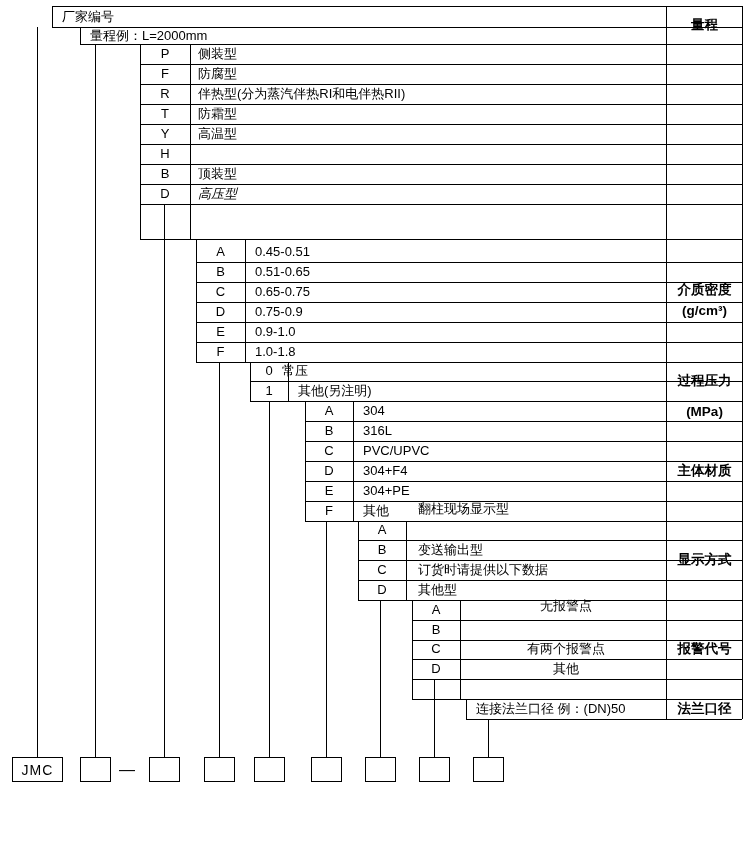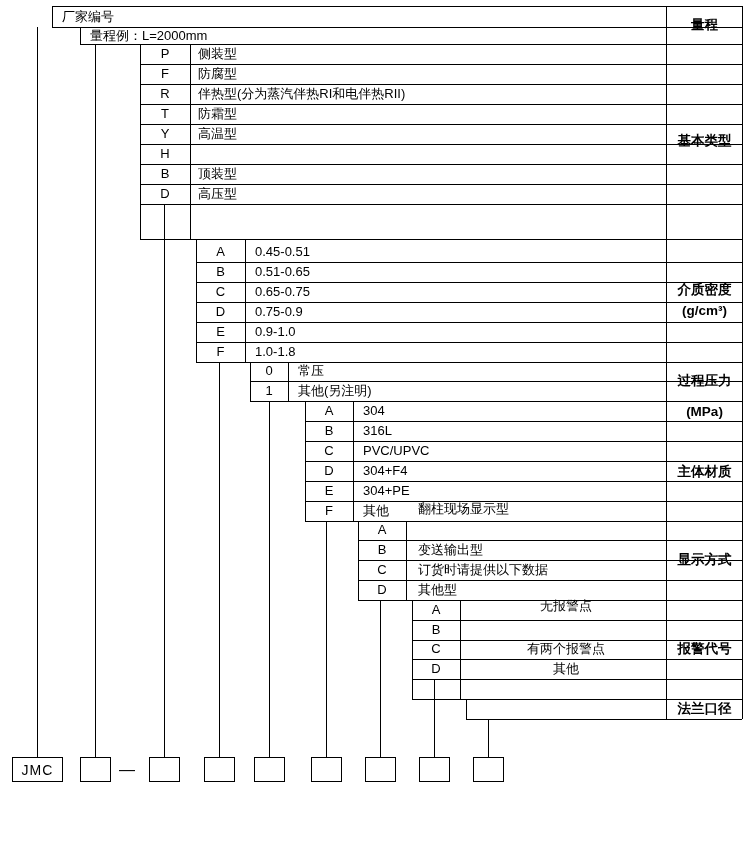--- a/index.html
+++ b/index.html
@@ -158,42 +158,42 @@
 
   <div class="cell code" style="left:140px; top:124px; width:50px; height:20px;">Y</div>
   <div class="cell desc" style="left:192px; top:124px; height:20px;">高温型</div>
 
   <div class="cell code" style="left:140px; top:144px; width:50px; height:20px;">H</div>
 
   <div class="cell code" style="left:140px; top:164px; width:50px; height:20px;">B</div>
   <div class="cell desc" style="left:192px; top:164px; height:20px;">顶装型</div>
 
   <div class="cell code" style="left:140px; top:184px; width:50px; height:20px;">D</div>
-  <div class="cell desc" style="left:192px; top:184px; height:20px;">高压型</div>
+  <div class="cell desc" style="left:192px; top:184px; height:20px;font-style:italic;">高压型</div>
 
   <div class="cell code" style="left:196px; top:242px; width:49px; height:20px;">A</div>
   <div class="cell desc" style="left:249px; top:242px; height:20px;">0.45-0.51</div>
 
   <div class="cell code" style="left:196px; top:262px; width:49px; height:20px;">B</div>
   <div class="cell desc" style="left:249px; top:262px; height:20px;">0.51-0.65</div>
 
   <div class="cell code" style="left:196px; top:282px; width:49px; height:20px;">C</div>
   <div class="cell desc" style="left:249px; top:282px; height:20px;">0.65-0.75</div>
 
   <div class="cell code" style="left:196px; top:302px; width:49px; height:20px;">D</div>
   <div class="cell desc" style="left:249px; top:302px; height:20px;">0.75-0.9</div>
 
   <div class="cell code" style="left:196px; top:322px; width:49px; height:20px;">E</div>
   <div class="cell desc" style="left:249px; top:322px; height:20px;">0.9-1.0</div>
 
   <div class="cell code" style="left:196px; top:342px; width:49px; height:20px;">F</div>
   <div class="cell desc" style="left:249px; top:342px; height:20px;">1.0-1.8</div>
 
   <div class="cell code" style="left:250px; top:362px; width:38px; height:19px;">0</div>
-  <div class="cell desc" style="left:292px; top:362px; height:19px;">常压</div>
+  <div class="cell desc" style="left:276px; top:362px; height:19px;">常压</div>
 
   <div class="cell code" style="left:250px; top:381px; width:38px; height:20px;">1</div>
   <div class="cell desc" style="left:292px; top:381px; height:20px;">其他(另注明)</div>
 
   <div class="cell code" style="left:305px; top:401px; width:48px; height:20px;">A</div>
   <div class="cell desc" style="left:357px; top:401px; height:20px;">304</div>
 
   <div class="cell code" style="left:305px; top:421px; width:48px; height:20px;">B</div>
   <div class="cell desc" style="left:357px; top:421px; height:20px;">316L</div>
 
@@ -225,36 +225,36 @@
   <div class="cell code" style="left:466px; top:596px; width:200px; height:20px;font-family:Liberation Serif, serif;">无报警点</div>
 
   <div class="cell code" style="left:412px; top:620px; width:48px; height:20px;">B</div>
 
   <div class="cell code" style="left:412px; top:640px; width:48px; height:19px;">C</div>
   <div class="cell code" style="left:466px; top:640px; width:200px; height:19px;">有两个报警点</div>
 
   <div class="cell code" style="left:412px; top:659px; width:48px; height:20px;">D</div>
   <div class="cell code" style="left:466px; top:659px; width:200px; height:20px;">其他</div>
 
+  <div class="cell desc" style="left:470px; top:699px; height:20px;">连接法兰口径 例：(DN)50</div>
 
   <div class="cell rlabel" style="left:667px; top:7px; width:75px; height:37px;">量程</div>
 
-  <div class="cell rlabel" style="left:667px; top:44px; width:75px; height:195px;">基本类型</div>
 
   <div class="cell rlabel" style="left:667px; top:362px; width:75px; height:39px;">
     <span>过程压力</span>
   </div>
 
   <div class="cell rlabel" style="left:667px; top:239px; width:75px; height:123px;">
     <span>介质密度</span>
     <span style="margin-top:6px; font-weight:bold;">(g/cm³)</span>
   </div>
   <div class="cell rlabel" style="left:667px; top:401px; width:75px; height:22px;">(MPa)</div>
 
-  <div class="cell rlabel" style="left:667px; top:423px; width:75px; height:98px;">主体材质</div>
+  <div class="cell rlabel" style="left:667px; top:423px; width:75px; height:98px;font-family:Liberation Mono, monospace;">主体材质</div>
 
   <div class="cell rlabel" style="left:667px; top:521px; width:75px; height:79px;">显示方式</div>
 
   <div class="cell rlabel" style="left:667px; top:600px; width:75px; height:99px;">报警代号</div>
 
   <div class="cell rlabel" style="left:667px; top:699px; width:75px; height:20px;">法兰口径</div>
 
   <div class="line vline" style="left:37px;  top:27px;  height:730px;"></div>
   <div class="line vline" style="left:95px;  top:44px;  height:713px;"></div>
   <div class="line vline" style="left:164px; top:204px; height:553px;"></div>

